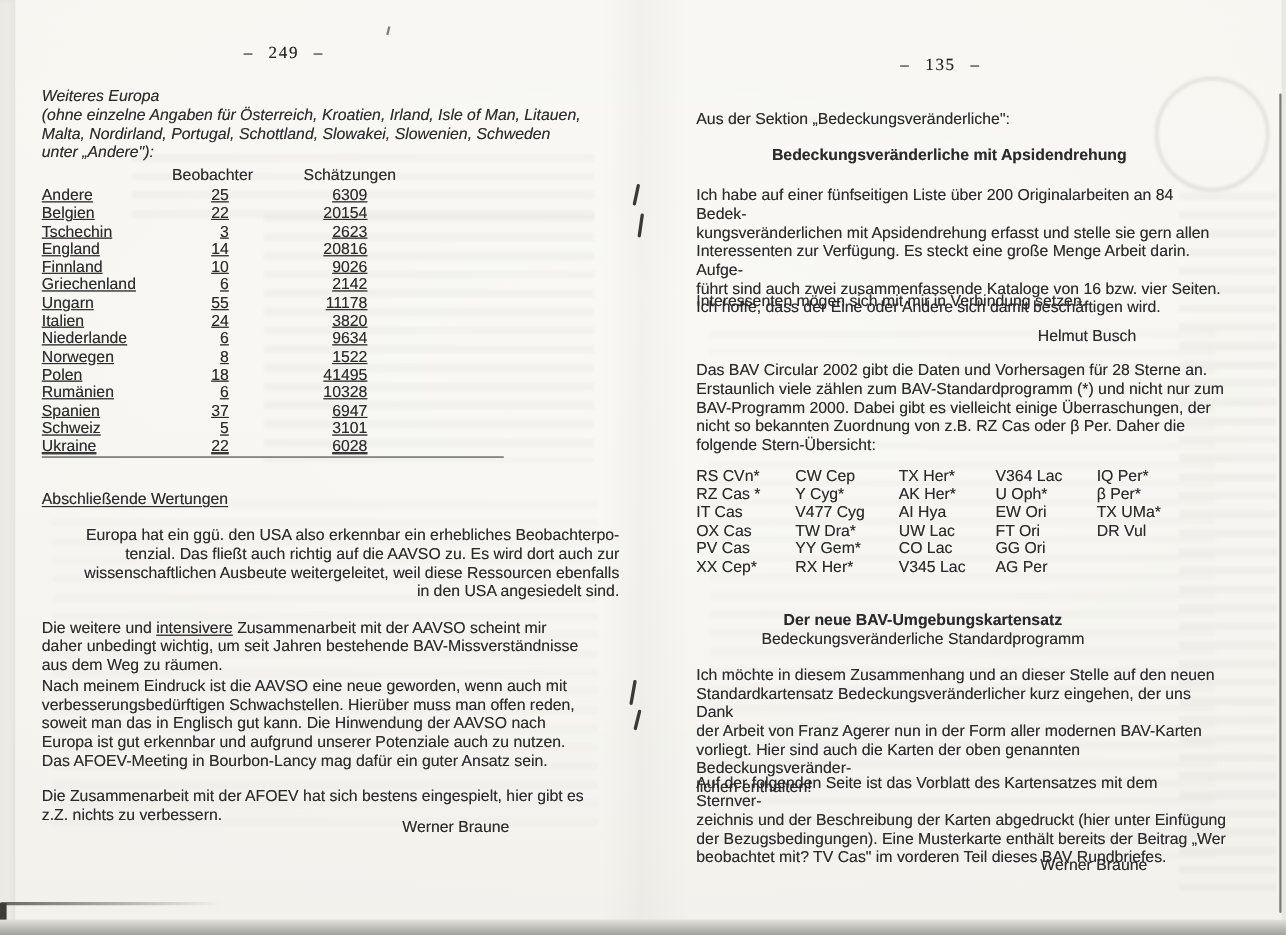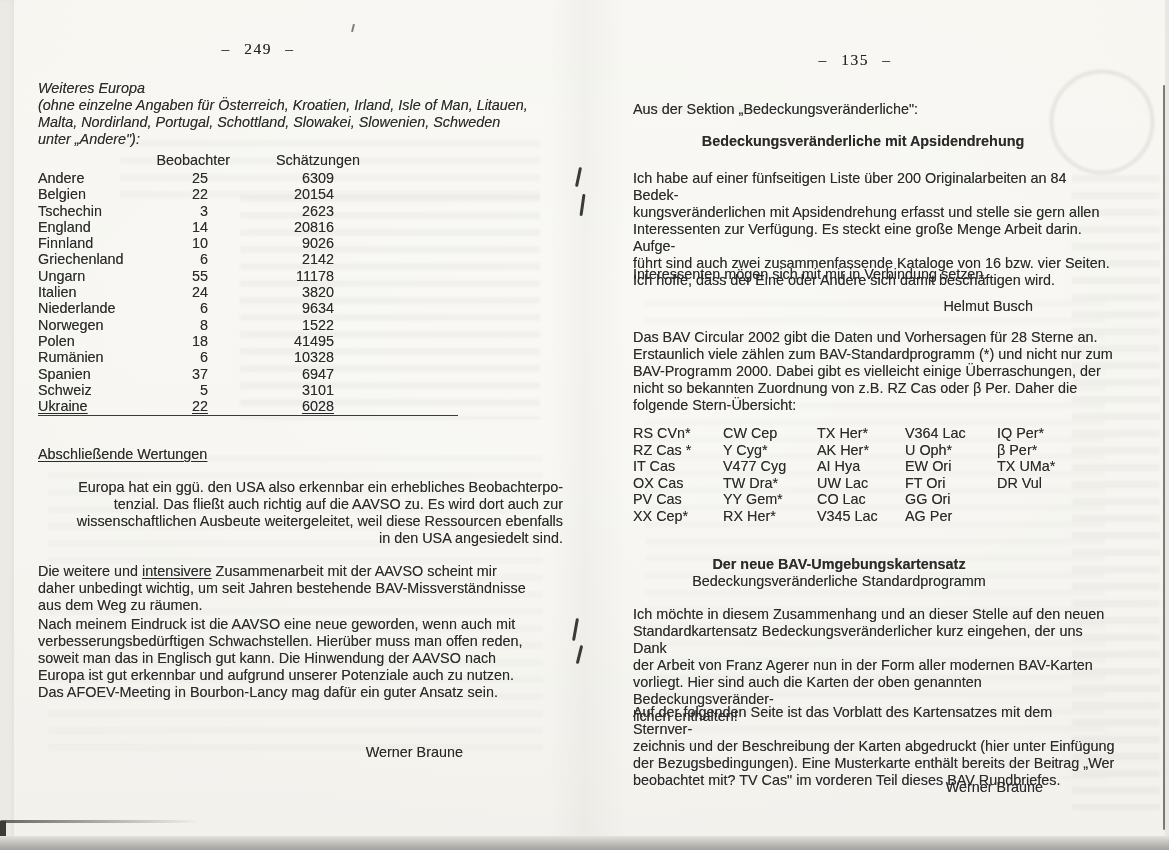--- a/index.html
+++ b/index.html
@@ -43,21 +43,21 @@
   .para{font-size:14.4px;line-height:17px;margin:0;}
   .pagenum{font-family:"Liberation Serif", serif;font-size:15.5px;letter-spacing:1.5px;word-spacing:8px;
     text-align:center;color:#242424;}
   .u{text-decoration:underline;text-underline-offset:2px;}
   .bold{font-weight:bold;}
   .center{text-align:center;}
   .right{text-align:right;}
 
   
   .ctable{font-size:14.4px;width:420px;}
-  .trow{display:grid;grid-template-columns:110px 60px 126px 1fr;line-height:16.3px;}
+  .trow{display:grid;grid-template-columns:110px 60px 126px 1fr;line-height:16.3px;text-decoration:underline;}
   .trow .c2,.trow .c3{text-align:right;}
   .thead{display:grid;grid-template-columns:110px 82px 130px 1fr;line-height:17px;margin-bottom:1px;}
   .thead .h2,.thead .h3{text-align:right;}
   .urow{border-bottom:1.6px solid #3a3a38;padding-bottom:1px;}
   .urow span{text-decoration:underline;text-underline-offset:2px;}
   .totalrow{padding-top:2px;}
 
   
   .stars{display:grid;grid-auto-flow:column;grid-template-rows:repeat(6,16.6px);
     grid-template-columns:90px 94px 88px 92px 1fr;font-size:14.4px;width:482px;}
@@ -210,20 +210,22 @@
     <p class="blk para pre" style="top:616px;width:525px;">Nach meinem Eindruck ist die AAVSO eine neue geworden, wenn auch mit
 verbesserungsbedürftigen Schwachstellen. Hierüber muss man offen reden,
 soweit man das in Englisch gut kann. Die Hinwendung der AAVSO nach
 Europa ist gut erkennbar und aufgrund unserer Potenziale auch zu nutzen.
 Das AFOEV-Meeting in Bourbon-Lancy mag dafür ein guter Ansatz sein.</p>
 
     <p class="blk para pre" style="top:563px;width:525px;"><span>Die weitere und </span><span class="u">intensivere</span><span> Zusammenarbeit mit der AAVSO scheint mir
 daher unbedingt wichtig, um seit Jahren bestehende BAV-Missverständnisse
 aus dem Weg zu räumen.</span></p>
 
+    <p class="blk para pre" style="top:716px;width:525px;">Die Zusammenarbeit mit der AFOEV hat sich bestens eingespielt, hier gibt es
+z.Z. nichts zu verbessern.</p>
 
     <div class="blk para right" style="top:744px;width:425px;">Werner Braune</div>
   </div>
 
   <div class="page page-right">
 
     <div class="blk pagenum" style="top:33px;width:444px;">– 135 –</div>
 
     <div class="blk para" style="top:83px;">Aus der Sektion „Bedeckungsveränderliche":</div>
 

